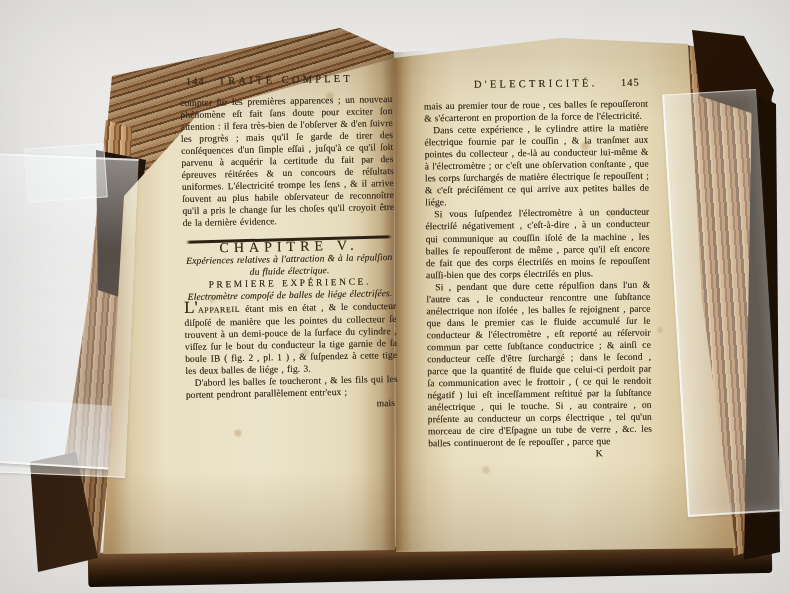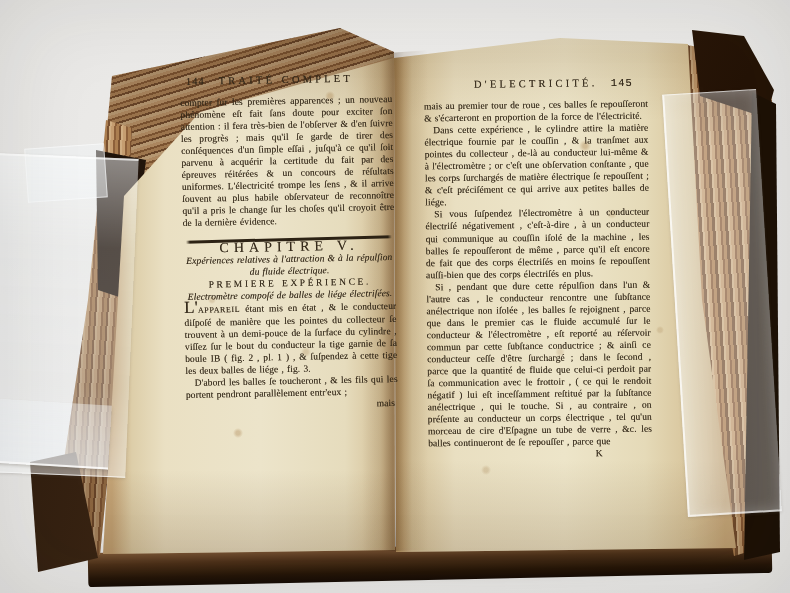--- a/index.html
+++ b/index.html
@@ -92,21 +92,21 @@
   .page-text{
     position:absolute;color:#352a1b;
     font-size:9.5px;line-height:12.05px;
     text-align:justify;word-spacing:.6px;letter-spacing:.1px;
     text-shadow:0 0 .4px rgba(45,34,18,.55);
   }
   .left-text{left:183px;top:74px;width:212px;transform:rotate(-1.1deg);}
   .right-text{left:426px;top:78px;width:224px;transform:rotate(-0.7deg);}
   .pg-header{position:relative;height:15px;font-size:10.5px;letter-spacing:3.2px;text-align:center;margin-bottom:6px;white-space:nowrap;}
   .pg-num{position:absolute;letter-spacing:1px;font-size:10.5px;top:0;}
-  .pg-num.l{left:6px;} .pg-num.r{right:15px;font-family:Liberation Mono, monospace;}
+  .pg-num.l{left:6px;} .pg-num.r{right:8px;}
   .page-text p{margin:0;}
   .indent{text-indent:9px;}
   .rule{height:3.2px;width:97%;margin:10px auto 0;transform:rotate(-.4deg);
     background:linear-gradient(90deg, rgba(44,34,20,0), #2c2214 4px, #2c2214 calc(100% - 4px), rgba(44,34,20,0));}
   .chapter{margin:15px 0 0;text-align:center;font-size:14px;letter-spacing:5px;text-indent:0;white-space:nowrap;}
   .subtitle{margin-top:11px;text-align:center;font-style:italic;text-indent:0;}
   .subtitle2{text-align:center;font-style:italic;text-indent:0;}
   .section-heading{margin-top:13px;text-align:center;font-size:9.5px;letter-spacing:2.6px;text-indent:0;white-space:nowrap;}
   .caption{margin-top:12px;text-align:center;font-style:italic;text-indent:0;}
   .exp-para{margin-top:11px;}

